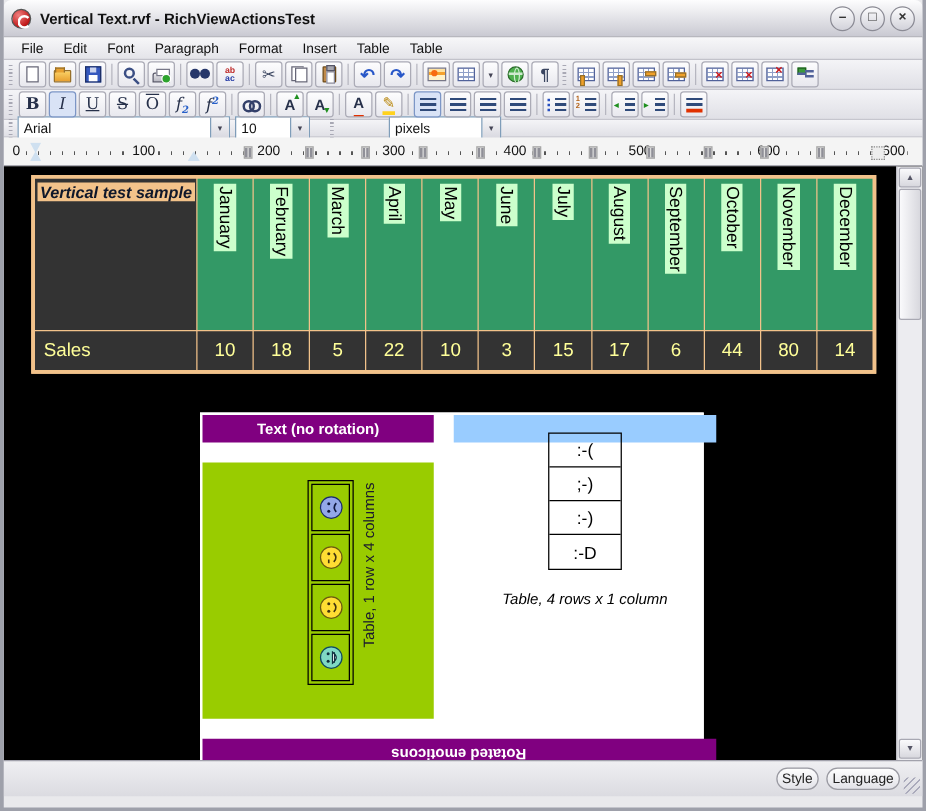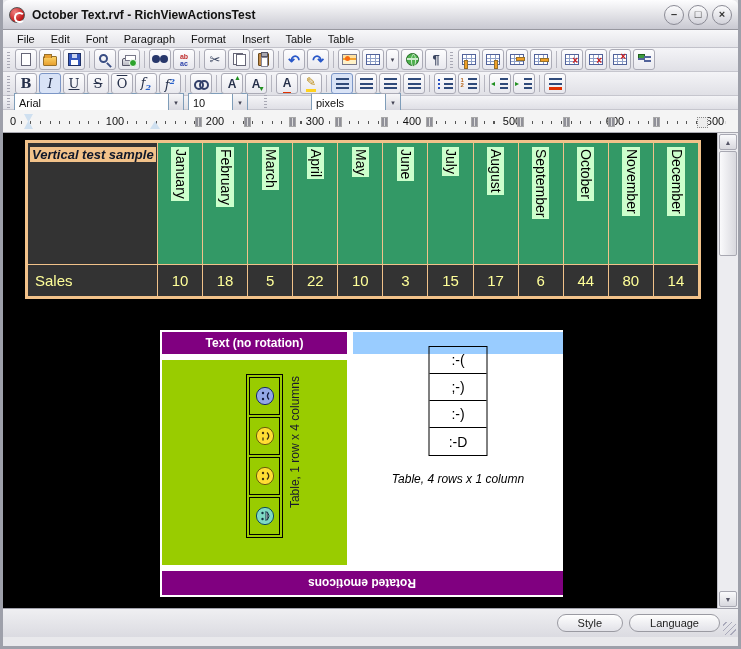--- a/index.html
+++ b/index.html
@@ -152,21 +152,21 @@
   .month-cell { background:#339966; display:flex; justify-content:center; align-items:flex-start; padding-top:4px; }
   .month-text { writing-mode:vertical-rl; background:#CCFFCC; color:#000; font-size:14px; padding:2px 1px; line-height:1.1; }
   .sales-label-cell { background:#333; display:flex; align-items:center; padding-left:7px;
       color:#FFFF99; font-size:15px; }
   .sales-value { background:#333; display:flex; align-items:center; justify-content:center;
       color:#FFFF99; font-size:15px; }
 
   
   .emo-table { position:absolute; left:157px; top:197px; width:403px;
       display:grid; grid-template-columns:185px 210px; grid-template-rows:22px 205px 24px;
-      gap:6px; background:#fff; border:2px solid #fff; }
+      gap:16px; background:#fff; border:2px solid #fff; }
   .emo-header { background:#800080; color:#fff; font-weight:bold; font-size:12px;
       display:flex; align-items:center; justify-content:center; white-space:nowrap; }
   .emo-left { background:#99CCFF; position:relative; }
   .emo-right { background:#99CC00; position:relative; }
   .emo-footer { grid-column:1 / 3; background:#800080; color:#fff; font-weight:bold; font-size:12px;
       display:flex; align-items:center; justify-content:center; }
   .flip180 { transform:rotate(180deg); display:inline-block; }
   .txt-emo-table { position:absolute; left:50%; top:14px; transform:translateX(-50%); border:1px solid #000; }
   .txt-emo-row { width:57px; height:27px; border-bottom:1px solid #000; display:flex;
       align-items:center; justify-content:center; font-size:14px; color:#000; }
@@ -177,34 +177,34 @@
   .gfx-cell { width:31px; height:38px; border:1px solid #000; margin-bottom:2px;
       display:flex; align-items:center; justify-content:center; }
   .gfx-cell:last-child { margin-bottom:0; }
   .rot270 { transform:rotate(-90deg); display:flex; }
   .caption-right { position:absolute; left:126px; top:16px; height:172px; display:flex; align-items:flex-start; }
   .vert-up { writing-mode:vertical-rl; transform:rotate(180deg); font-size:12px; color:#1A1A2E; white-space:nowrap; }
 
   
   .statusbar { height:29px; background:linear-gradient(#EFEFF2,#DBDBE1); border-top:1px solid #A2A2AC;
       display:flex; align-items:center; justify-content:flex-end; padding-right:18px; gap:6px; position:relative; }
-  .status-btn { height:18px; padding:0 20px; border:1px solid #9A9AA2; border-radius:9px;
+  .status-btn { height:18px; padding:0 4px; border:1px solid #9A9AA2; border-radius:9px;
       background:linear-gradient(#FEFEFE,#E2E2E8); font-size:11px; color:#222;
       display:flex; align-items:center; }
   .resize-grip { position:absolute; right:2px; bottom:2px; width:13px; height:13px;
       background:repeating-linear-gradient(135deg,transparent 0 2px,#AAB 2px 3px,transparent 3px 4px); }
 </style>
 </head>
 <body>
 
 <div class="window">
 
   <div class="titlebar">
     <span class="app-icon"></span>
-    <span class="title-text">October Text.rvf - RichViewActionsTest</span>
+    <span class="title-text">Vertical Text.rvf - RichViewActionsTest</span>
     <span class="winbtns">
       <span class="winbtn">–</span>
       <span class="winbtn">□</span>
       <span class="winbtn">×</span>
     </span>
   </div>
 
   <div class="menubar">
     <span class="menu-item">File</span>
     <span class="menu-item">Edit</span>

